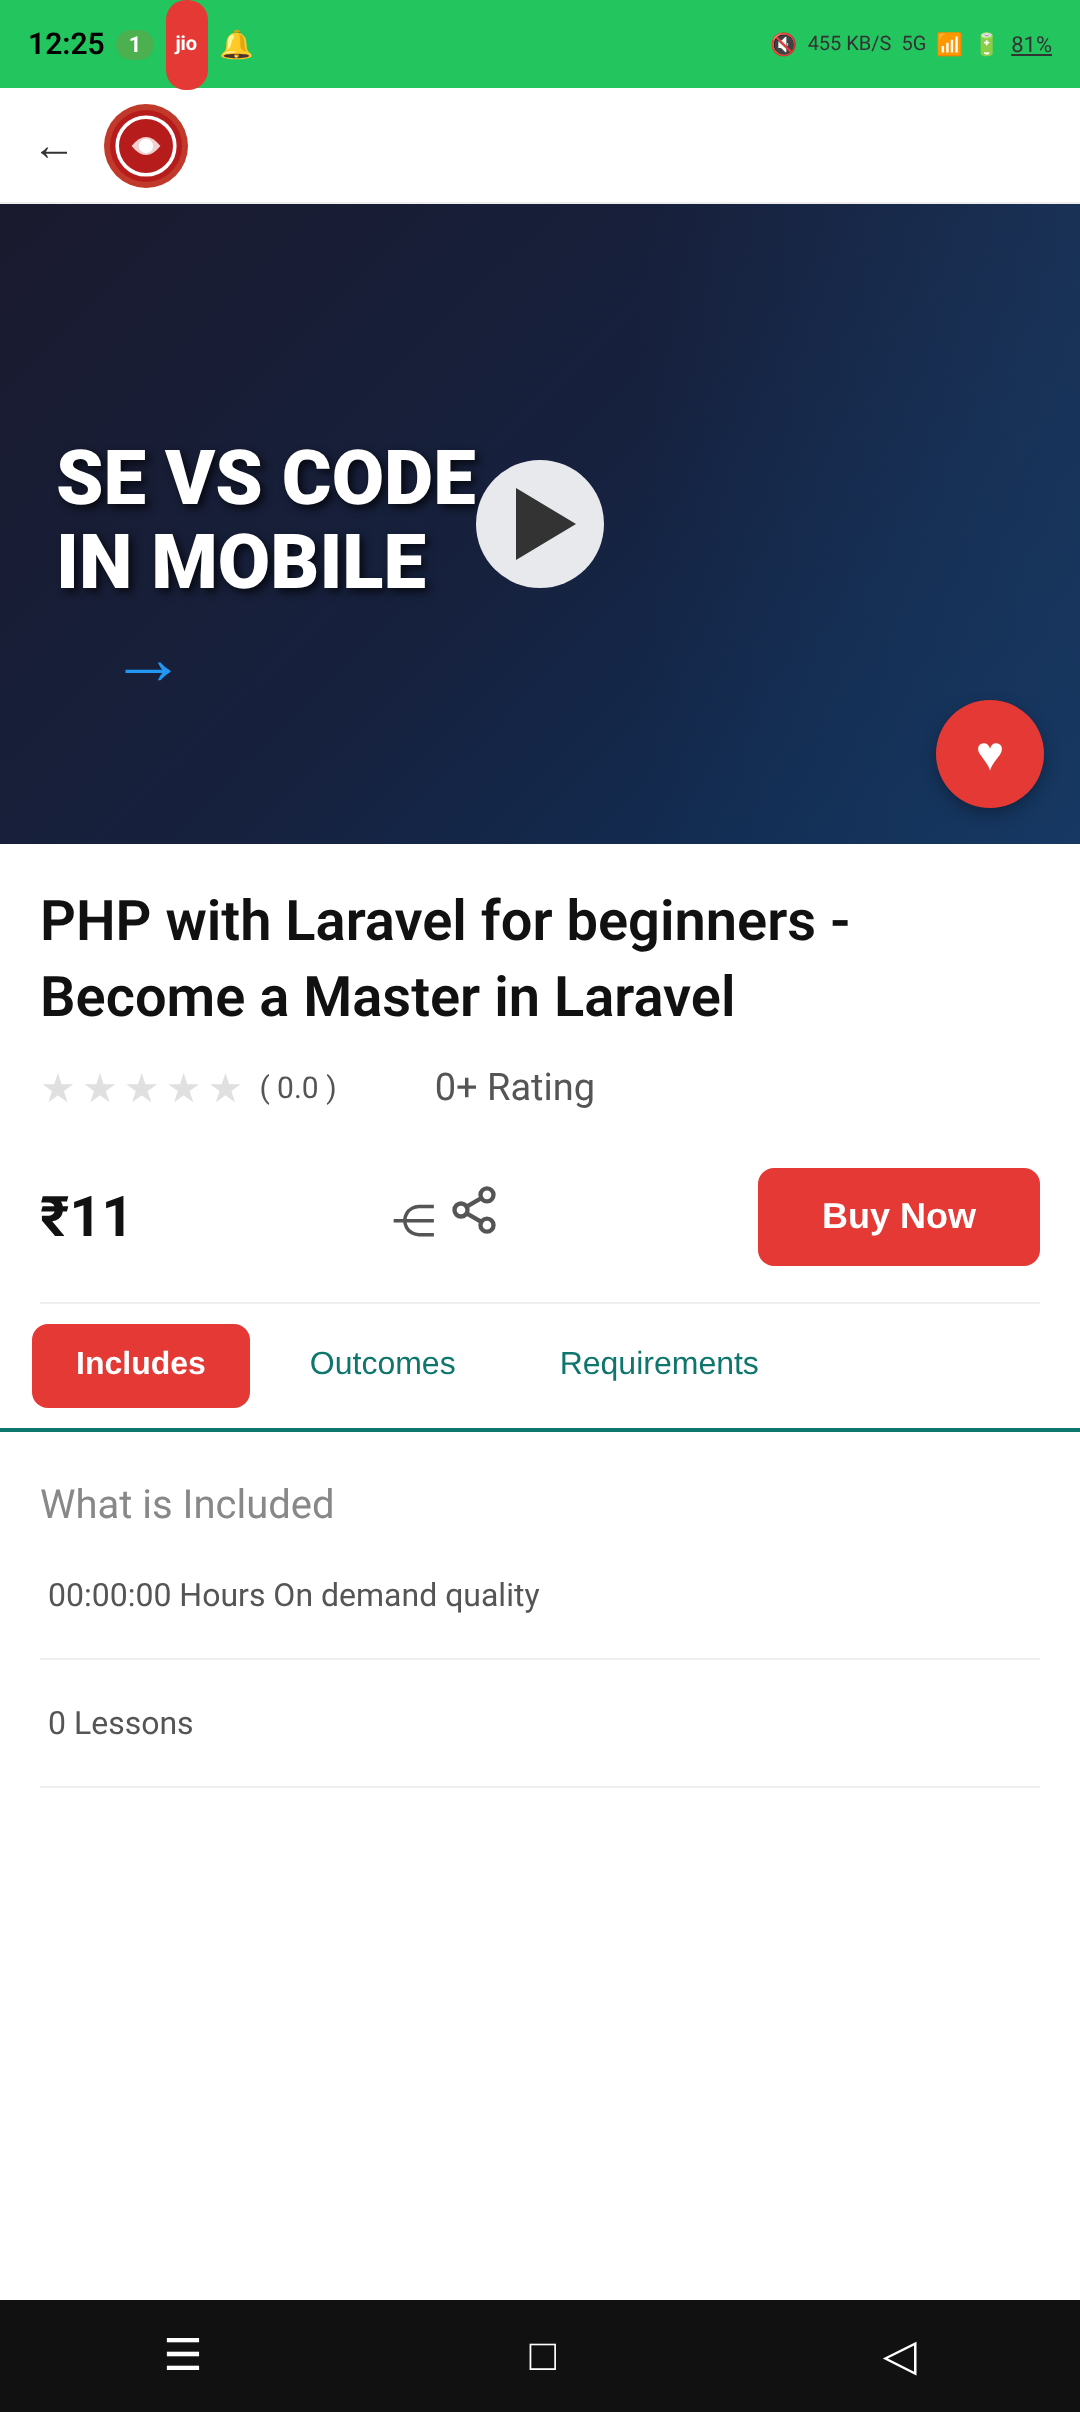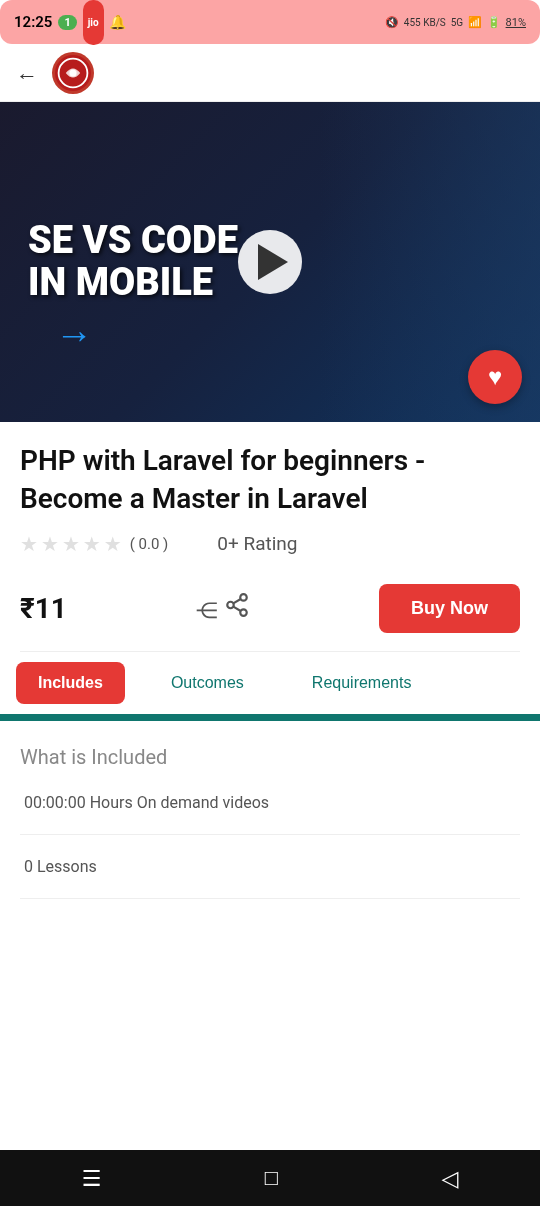--- a/index.html
+++ b/index.html
@@ -9,26 +9,25 @@
       min-height: 1206px;
       font-family: 'Roboto', Arial, sans-serif;
       background: #fff;
       overflow-x: hidden;
     }
 
     
     .status-bar {
       width: 100%;
       height: 44px;
-      background: #fca5a5;
+      background: #22c55e;
       display: flex;
       align-items: center;
       justify-content: space-between;
       padding: 0 14px;
-      border-radius: 12px;
     }
     .status-bar-left {
       font-size: 15px;
       font-weight: 600;
       color: #000;
       display: flex;
       align-items: center;
       gap: 6px;
     }
     .status-badge {
@@ -239,22 +238,22 @@
       padding: 14px 32px;
       font-size: 18px;
       font-weight: 600;
       cursor: pointer;
     }
 
     
     .tabs-row {
       display: flex;
       padding: 10px 16px;
-      gap: 24px;
-      border-bottom: 7px solid #0f766e;
+      gap: 8px;
+      border-bottom: 2px solid #0f766e;
     }
     .tab {
       padding: 12px 22px;
       border-radius: 8px;
       font-size: 16px;
       font-weight: 500;
       cursor: pointer;
       border: none;
       background: none;
     }
@@ -400,21 +399,21 @@
 <div class="divider"></div>
 
 <div class="tabs-row">
   <button class="tab tab-active">Includes</button>
   <button class="tab tab-inactive">Outcomes</button>
   <button class="tab tab-inactive">Requirements</button>
 </div>
 
 <div class="content-section">
   <div class="section-title">What is Included</div>
-  <div class="include-item">00:00:00 Hours On demand videos</div>
+  <div class="include-item">00:00:00 Hours On demand quality</div>
   <div class="divider" style="margin:0 0 22px 0;"></div>
   <div class="include-item">0 Lessons</div>
   <div class="divider" style="margin:0 0 22px 0;"></div>
 </div>
 
 <div class="bottom-nav">
   <span class="nav-icon">☰</span>
   <span class="nav-icon">□</span>
   <span class="nav-icon">◁</span>
 </div>

